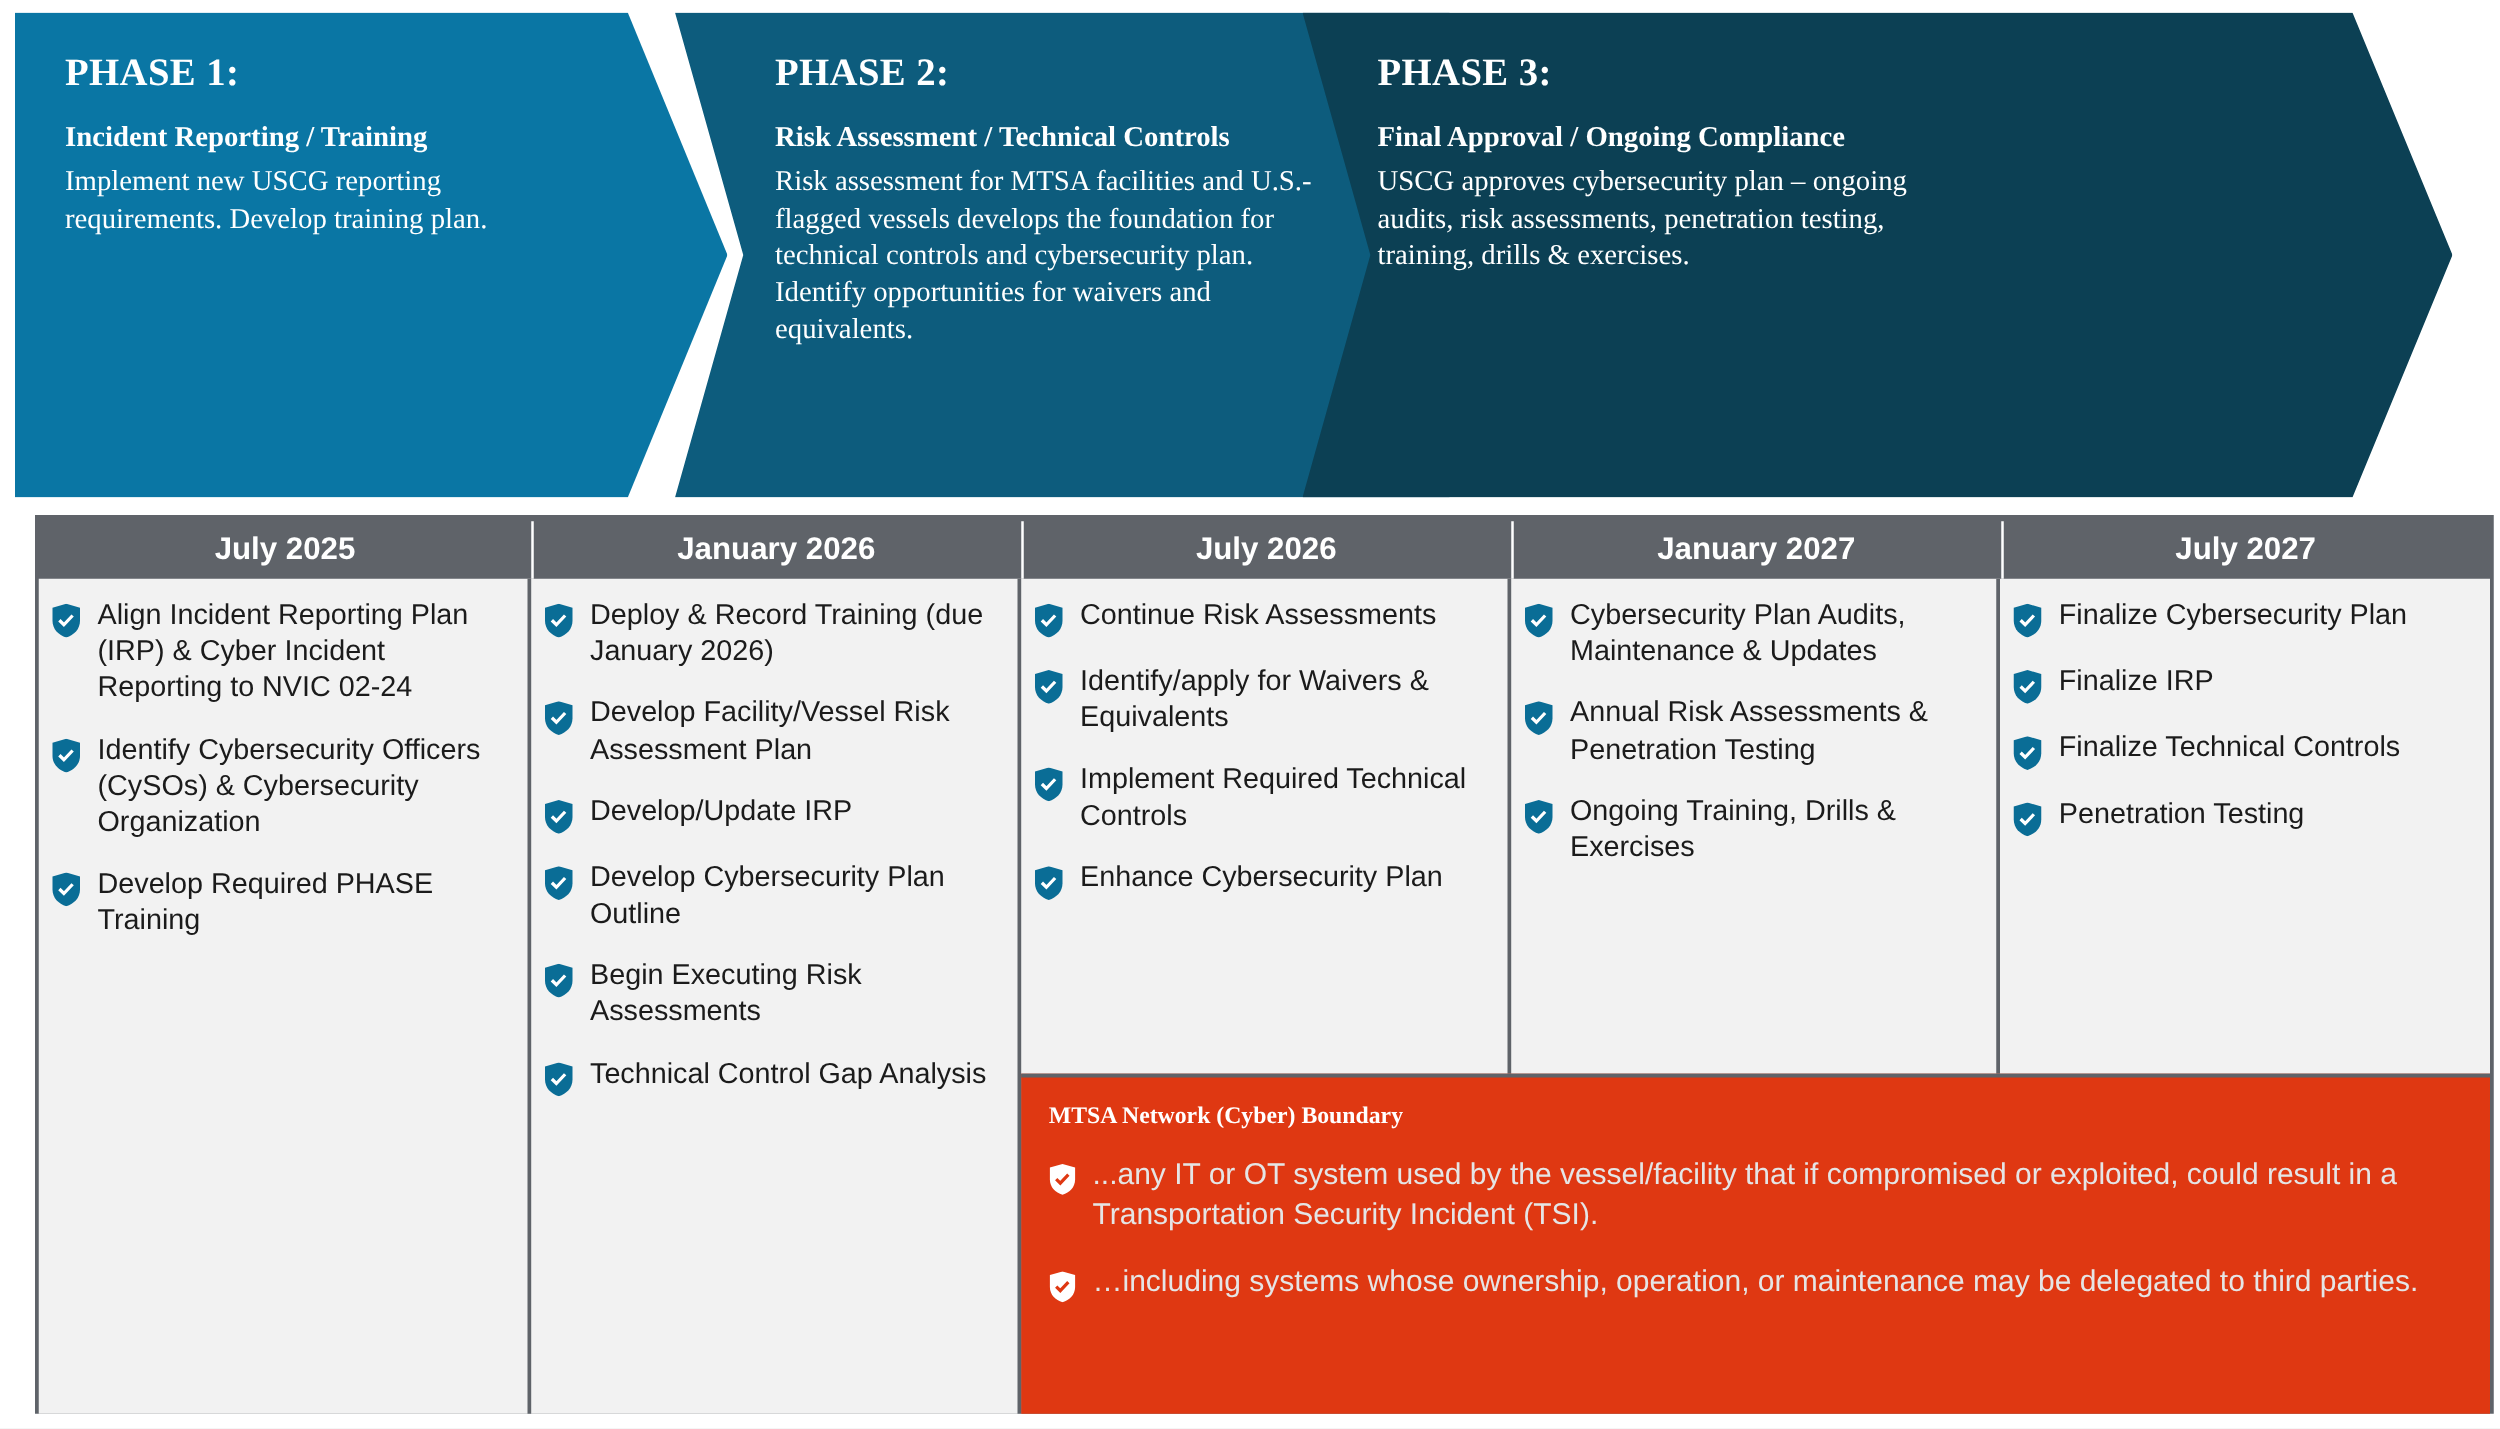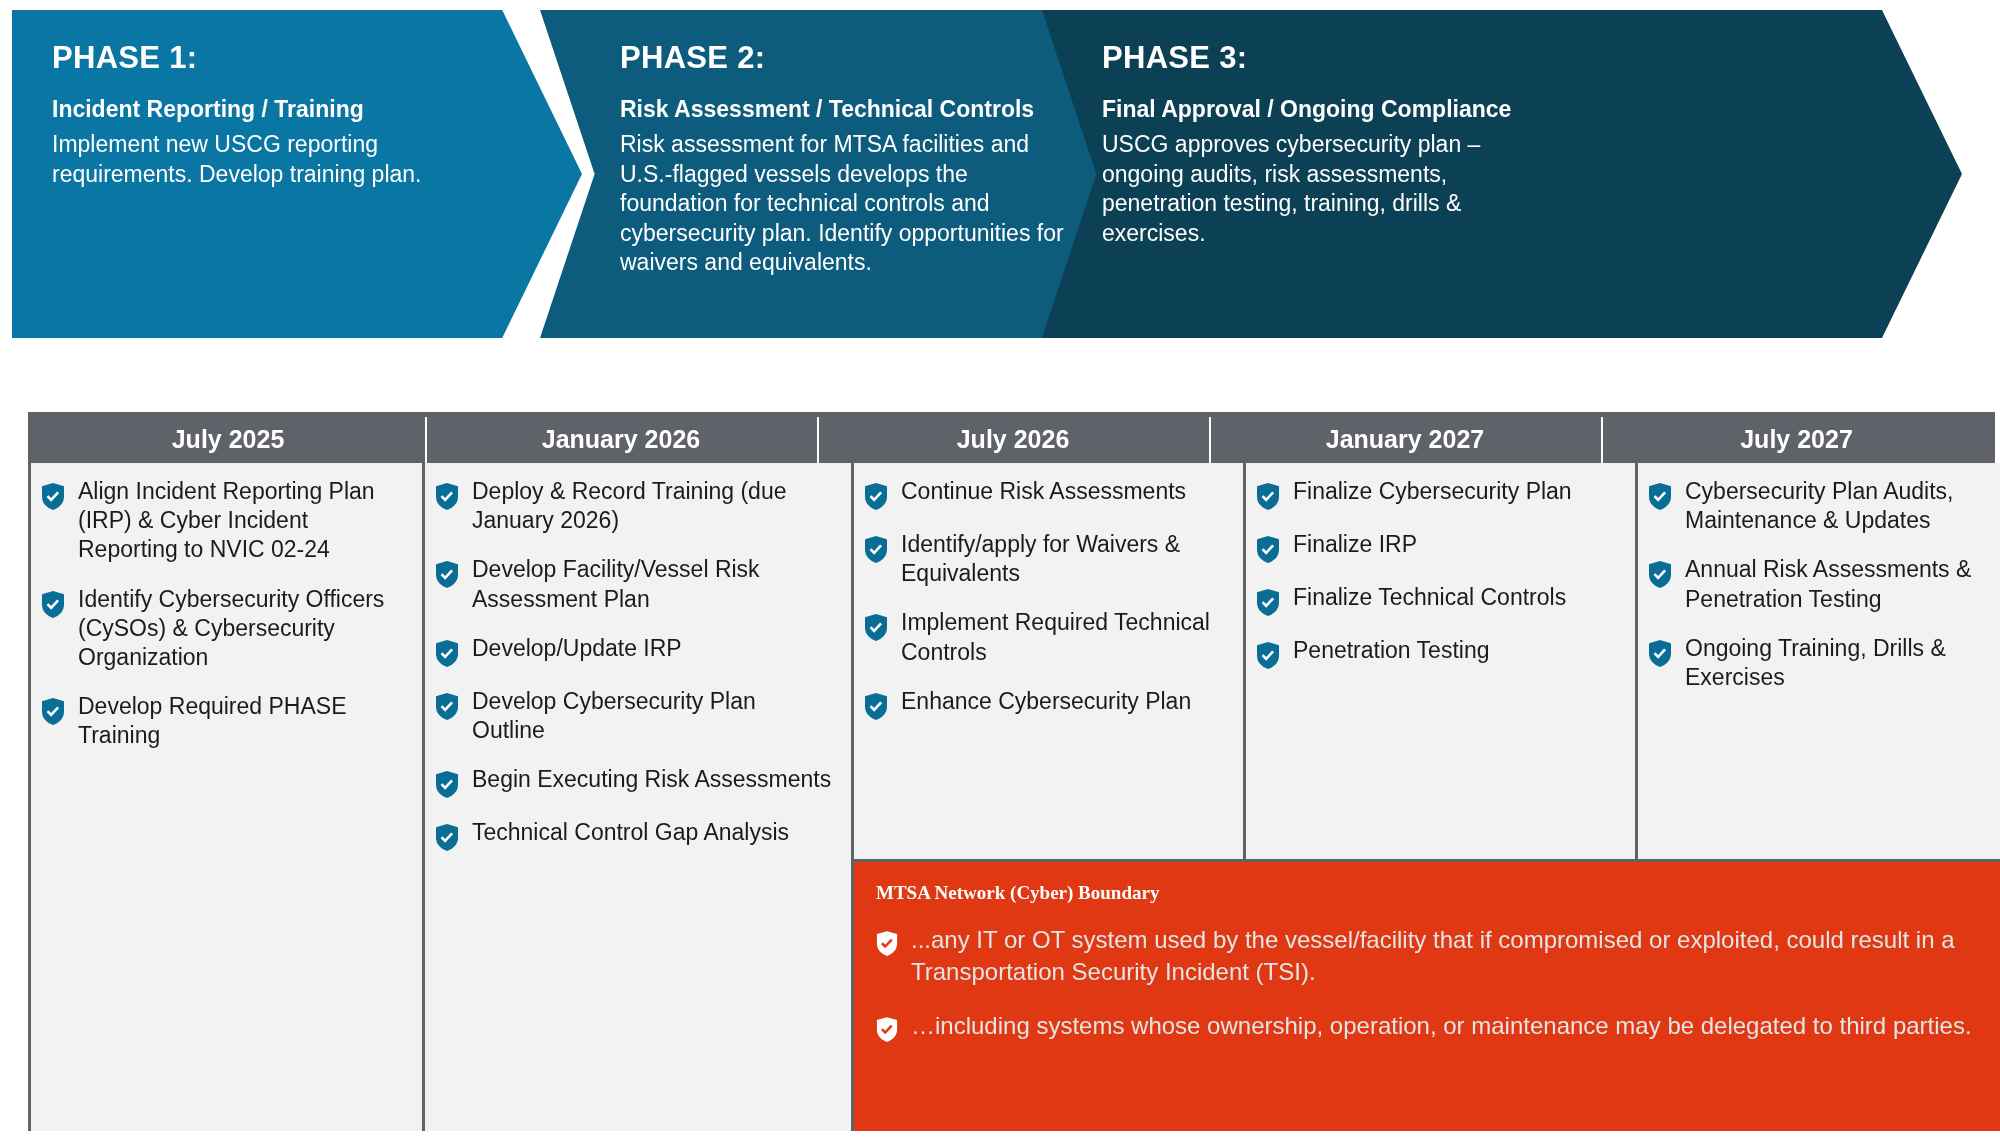--- a/index.html
+++ b/index.html
@@ -9,23 +9,24 @@
     font-family: "Liberation Sans", sans-serif;
     overflow: hidden;
   }
   #page { position: relative; width: 2000px; height: 1143px; }
 
   
   #phases { position: absolute; left: 0; top: 0; width: 2000px; height: 398px; }
   .chev {
     position: absolute;
     top: 10px;
-    height: 328px;
+    height: 388px;
     color: #ffffff;
     padding: 32px 40px 0 40px;
+    font-family: Liberation Serif, serif;
   }
   .chev.p1 {
     left: 12px; width: 570px;
     background: #0a76a4;
     -webkit-clip-path: polygon(0 0, 86% 0, 100% 50%, 86% 100%, 0 100%);
     clip-path: polygon(0 0, 86% 0, 100% 50%, 86% 100%, 0 100%);
   }
   .chev.p2 {
     left: 540px; width: 700px;
     background: #0d5c7d;
@@ -72,21 +73,21 @@
     width: 2px; background: #ffffff;
   }
   #tbody { display: flex; height: 668px; }
   .col {
     flex: 0 0 auto; background: #f2f2f2;
     border-right: 3px solid #5f6369;
     padding: 14px 16px 0 10px;
   }
   .col:last-child { border-right: none; }
   .col.w1 { width: 394px; }
-  .col.w2 { width: 429px; }
+  .col.w2 { width: 392px; }
   .col.w3 { width: 392px; }
   .col.w4 { width: 392px; }
   .col.w5 { width: 391px; }
 
   
   .rightwrap { display: flex; flex-direction: column; width: 1175px; }
   .rightcols { display: flex; height: 396px; border-radius: 23px; }
   .rightcols .col { padding-top: 14px; }
 
   .item { display: flex; align-items: flex-start; margin-bottom: 20px; }
@@ -268,20 +269,50 @@
               <span class="shield">
                   <svg width="24" height="27" viewBox="0 0 24 27">
                     <path d="M12 0 23 3.2v10.4C23 20.4 18.2 25 12 27 5.8 25 1 20.4 1 13.6V3.2z" fill="#0a6d96"></path>
                     <path d="M6.5 13.2l3.6 3.6 7-7.4" stroke="#ffffff" stroke-width="2.6" fill="none"></path>
                   </svg>
                 </span>
               <span class="txt">Enhance Cybersecurity Plan</span>
             </div>
           </div>
 
+          <div class="col w5">
+            <div class="item">
+              <span class="shield">
+                  <svg width="24" height="27" viewBox="0 0 24 27">
+                    <path d="M12 0 23 3.2v10.4C23 20.4 18.2 25 12 27 5.8 25 1 20.4 1 13.6V3.2z" fill="#0a6d96"></path>
+                    <path d="M6.5 13.2l3.6 3.6 7-7.4" stroke="#ffffff" stroke-width="2.6" fill="none"></path>
+                  </svg>
+                </span>
+              <span class="txt">Cybersecurity Plan Audits, Maintenance &amp; Updates</span>
+            </div>
+            <div class="item">
+              <span class="shield">
+                  <svg width="24" height="27" viewBox="0 0 24 27">
+                    <path d="M12 0 23 3.2v10.4C23 20.4 18.2 25 12 27 5.8 25 1 20.4 1 13.6V3.2z" fill="#0a6d96"></path>
+                    <path d="M6.5 13.2l3.6 3.6 7-7.4" stroke="#ffffff" stroke-width="2.6" fill="none"></path>
+                  </svg>
+                </span>
+              <span class="txt">Annual Risk Assessments &amp; Penetration Testing</span>
+            </div>
+            <div class="item">
+              <span class="shield">
+                  <svg width="24" height="27" viewBox="0 0 24 27">
+                    <path d="M12 0 23 3.2v10.4C23 20.4 18.2 25 12 27 5.8 25 1 20.4 1 13.6V3.2z" fill="#0a6d96"></path>
+                    <path d="M6.5 13.2l3.6 3.6 7-7.4" stroke="#ffffff" stroke-width="2.6" fill="none"></path>
+                  </svg>
+                </span>
+              <span class="txt">Ongoing Training, Drills &amp; Exercises</span>
+            </div>
+          </div>
+
           <div class="col w4">
             <div class="item">
               <span class="shield">
                   <svg width="24" height="27" viewBox="0 0 24 27">
                     <path d="M12 0 23 3.2v10.4C23 20.4 18.2 25 12 27 5.8 25 1 20.4 1 13.6V3.2z" fill="#0a6d96"></path>
                     <path d="M6.5 13.2l3.6 3.6 7-7.4" stroke="#ffffff" stroke-width="2.6" fill="none"></path>
                   </svg>
                 </span>
               <span class="txt">Finalize Cybersecurity Plan</span>
             </div>
@@ -304,50 +335,20 @@
               <span class="txt">Finalize Technical Controls</span>
             </div>
             <div class="item">
               <span class="shield">
                   <svg width="24" height="27" viewBox="0 0 24 27">
                     <path d="M12 0 23 3.2v10.4C23 20.4 18.2 25 12 27 5.8 25 1 20.4 1 13.6V3.2z" fill="#0a6d96"></path>
                     <path d="M6.5 13.2l3.6 3.6 7-7.4" stroke="#ffffff" stroke-width="2.6" fill="none"></path>
                   </svg>
                 </span>
               <span class="txt">Penetration Testing</span>
-            </div>
-          </div>
-
-          <div class="col w5">
-            <div class="item">
-              <span class="shield">
-                  <svg width="24" height="27" viewBox="0 0 24 27">
-                    <path d="M12 0 23 3.2v10.4C23 20.4 18.2 25 12 27 5.8 25 1 20.4 1 13.6V3.2z" fill="#0a6d96"></path>
-                    <path d="M6.5 13.2l3.6 3.6 7-7.4" stroke="#ffffff" stroke-width="2.6" fill="none"></path>
-                  </svg>
-                </span>
-              <span class="txt">Cybersecurity Plan Audits, Maintenance &amp; Updates</span>
-            </div>
-            <div class="item">
-              <span class="shield">
-                  <svg width="24" height="27" viewBox="0 0 24 27">
-                    <path d="M12 0 23 3.2v10.4C23 20.4 18.2 25 12 27 5.8 25 1 20.4 1 13.6V3.2z" fill="#0a6d96"></path>
-                    <path d="M6.5 13.2l3.6 3.6 7-7.4" stroke="#ffffff" stroke-width="2.6" fill="none"></path>
-                  </svg>
-                </span>
-              <span class="txt">Annual Risk Assessments &amp; Penetration Testing</span>
-            </div>
-            <div class="item">
-              <span class="shield">
-                  <svg width="24" height="27" viewBox="0 0 24 27">
-                    <path d="M12 0 23 3.2v10.4C23 20.4 18.2 25 12 27 5.8 25 1 20.4 1 13.6V3.2z" fill="#0a6d96"></path>
-                    <path d="M6.5 13.2l3.6 3.6 7-7.4" stroke="#ffffff" stroke-width="2.6" fill="none"></path>
-                  </svg>
-                </span>
-              <span class="txt">Ongoing Training, Drills &amp; Exercises</span>
             </div>
           </div>
 
         </div>
 
         <div id="banner">
           <div class="btitle">MTSA Network (Cyber) Boundary</div>
           <div class="item">
             <span class="shield">
                 <svg width="22" height="25" viewBox="0 0 24 27">

